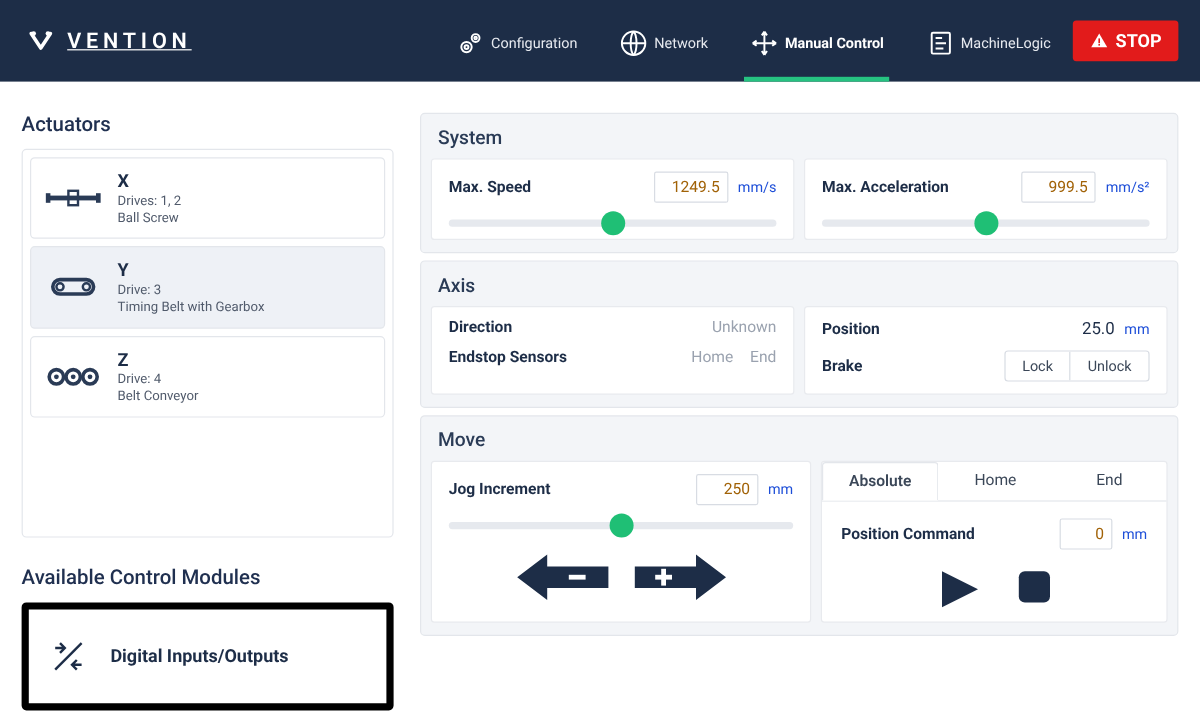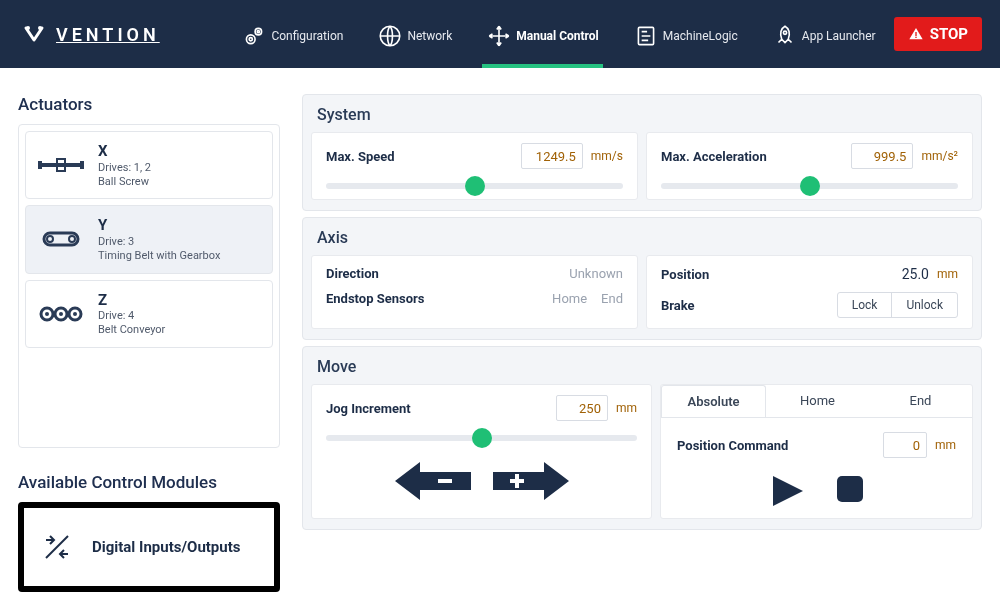--- a/index.html
+++ b/index.html
@@ -22,21 +22,21 @@
     content:""; position:absolute; bottom:0; left:-4px; right:-4px; height:4px; background:#26c281;
   }
   .nav-item svg { width: 26px; height: 26px; fill: none; stroke: #fff; stroke-width:1.5; }
   .stop-btn{
     background:#e21b1b; color:#fff; font-weight:700; font-size:15px;
     padding:8px 14px; border-radius:3px; display:flex; align-items:center; gap:6px; cursor:pointer;
   }
 
   
   .wrap { display:flex; gap:22px; padding: 26px 18px 18px 18px; }
-  .left { width: 262px; }
+  .left { width: 310px; }
   .right { flex:1; display:flex; flex-direction:column; gap:6px;}
 
   h2.section-title{ font-size:17px; font-weight:500; color:#203050; margin-bottom:10px;}
   .left .section-title + .card-col { margin-bottom:24px; }
 
   .card-col { border:1px solid #e3e6eb; border-radius:4px; padding:6px; min-height:100px;}
   .actuators-box{ height:324px; }
 
   .act-item{
     display:flex; gap:14px; align-items:center;
@@ -56,21 +56,21 @@
   
   .panel{ border:1px solid #e3e6eb; border-radius:4px; background:#f3f5f8; }
   .panel-title{ font-size:16px; font-weight:500; color:#2a3b56; padding:10px 14px 8px;}
   .panel-body{ display:flex; gap:8px; padding:0 8px 10px;}
   .sub{ background:#fff; border:1px solid #e8eaee; border-radius:3px; flex:1; padding:10px 14px; position:relative;}
   .sub.half{ flex:1; }
   .field-row{ display:flex; align-items:center; justify-content:space-between; gap:8px; font-size:13px;}
   .field-row + .field-row{ margin-top:10px;}
   .lbl{ font-weight:700; color:#1d2d47; font-size:13px;}
   .val-muted{ color:#9aa2af; font-size:13px;}
-  .unit{ color:#a16207; font-size:12px; margin-left:4px;}
+  .unit{ color:#1d4ed8; font-size:12px; margin-left:4px;}
 
   .num-input{
     width:62px; height:26px; border:1px solid #d8dce3; border-radius:2px; text-align:right;
     padding:0 6px; font-size:13px; color:#a16207;
   }
 
   .slider-row{ margin-top:14px;}
   .slider{ position:relative; height:6px; background:#e6e9ee; border-radius:3px;}
   .slider .thumb{
     position:absolute; top:50%; width:20px; height:20px; background:#1fbf75; border-radius:50%;
@@ -129,27 +129,20 @@
         </svg>
       <span>Manual Control</span>
     </div>
     <div class="nav-item">
       <svg viewBox="0 0 24 24">
           <rect x="5" y="4" width="14" height="16" rx="1"></rect>
           <path d="M8 8h5M8 12h8M8 16h6"></path>
         </svg>
       <span>MachineLogic</span>
     </div>
-    <div class="nav-item">
-      <svg viewBox="0 0 24 24">
-          <path d="M12 3c4 2 5 7 3 12l-3 3-3-3C7 10 8 5 12 3zM9 15l-3 3M15 15l3 3"></path>
-          <circle cx="12" cy="9" r="1.5"></circle>
-        </svg>
-      <span>App Launcher</span>
-    </div>
   </div>
 
   <div class="stop-btn">
     <svg width="16" height="16" viewBox="0 0 24 24">
       <path d="M12 3 L22 20 H2 Z" fill="#fff"></path>
         <rect x="11" y="9" width="2" height="6" fill="#e21b1b"></rect>
         <rect x="11" y="16" width="2" height="2" fill="#e21b1b"></rect>
     </svg>
     <span>STOP</span>
   </div>

